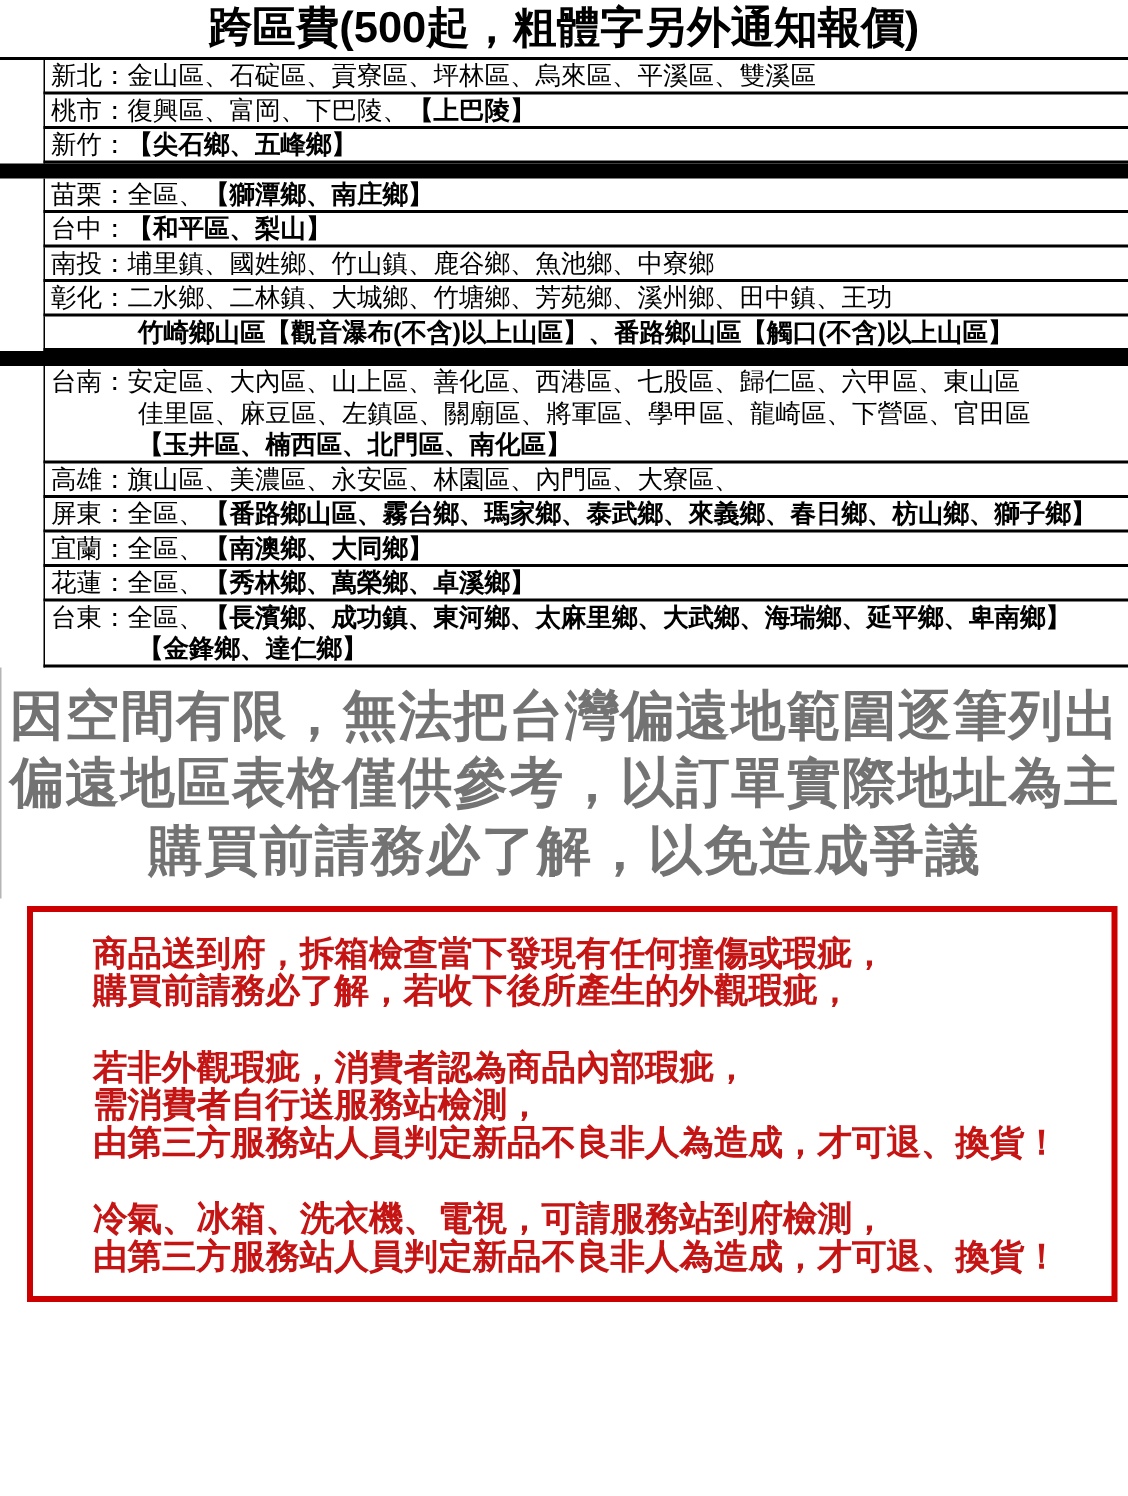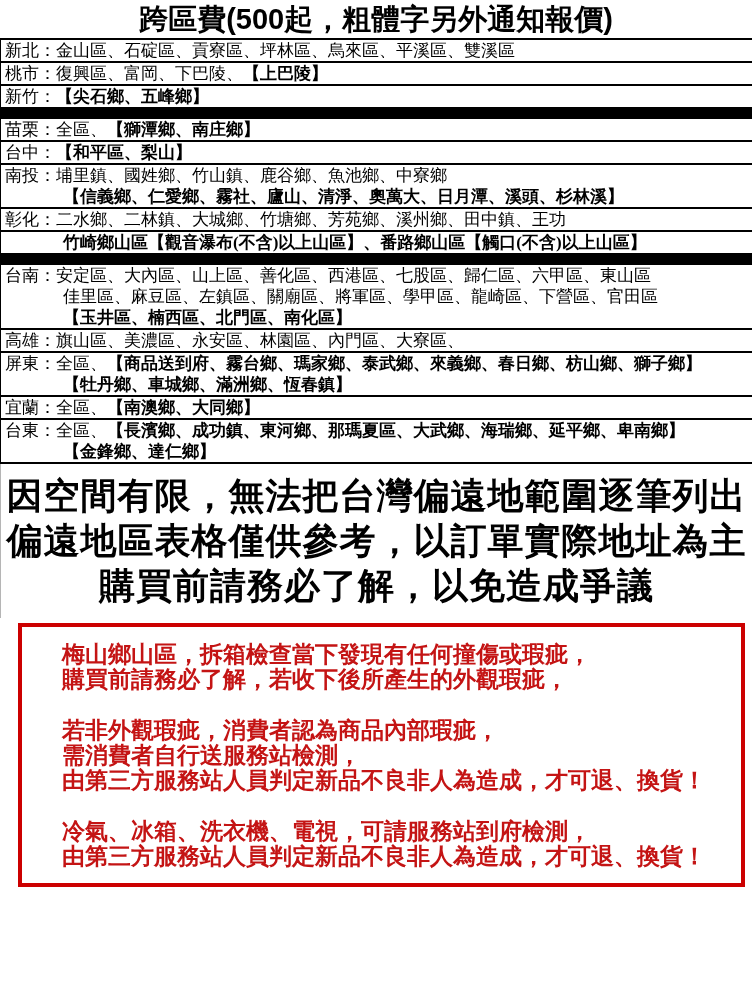--- a/index.html
+++ b/index.html
@@ -26,34 +26,34 @@
   }
   
   .region-table {
     border-top: 2px solid #000;
     font-size: 17px;
   }
   .row {
     border-bottom: 2px solid #000;
     border-left: 1px solid #000;
     padding: 0 0 0 4px;
+    margin-left: 29px;
   }
   .row .line {
     line-height: 21px;
     white-space: nowrap;
   }
   .row .line.cont {
     padding-left: 58px;
   }
   .row .label {
     display: inline;
   }
   .bold {
     font-weight: bold;
-    font-family: Liberation Serif, serif;
   }
   .separator {
     height: 10px;
     background: #000;
   }
   
   .notice {
     border-left: 1px solid #b5b5b5;
     padding: 9px 0 10px 0;
     text-align: center;
@@ -101,59 +101,60 @@
       </div>
       <div class="separator" style="background: rgb(0, 0, 0);"></div>
       <div class="row">
         <div class="line"><span class="label">苗栗：</span><span>全區、</span><span class="bold">【獅潭鄉、南庄鄉】</span></div>
       </div>
       <div class="row">
         <div class="line"><span class="label">台中：</span><span class="bold">【和平區、梨山】</span></div>
       </div>
       <div class="row">
         <div class="line"><span class="label">南投：</span><span>埔里鎮、國姓鄉、竹山鎮、鹿谷鄉、魚池鄉、中寮鄉</span></div>
-        <div class="line cont"><span class="bold">【信義鄉、仁愛鄉、霧社、廬山、清淨、奧萬大、日月潭、溪頭、杉林溪】</span></div>
       </div>
       <div class="row">
         <div class="line"><span class="label">彰化：</span><span>二水鄉、二林鎮、大城鄉、竹塘鄉、芳苑鄉、溪州鄉、田中鎮、王功</span></div>
       </div>
       <div class="row">
         <div class="line cont"><span class="bold">竹崎鄉山區【觀音瀑布(不含)以上山區】、番路鄉山區【觸口(不含)以上山區】</span></div>
       </div>
       <div class="separator" style="background: rgb(0, 0, 0);"></div>
       <div class="row">
         <div class="line"><span class="label">台南：</span><span>安定區、大內區、山上區、善化區、西港區、七股區、歸仁區、六甲區、東山區</span></div>
         <div class="line cont"><span>佳里區、麻豆區、左鎮區、關廟區、將軍區、學甲區、龍崎區、下營區、官田區</span></div>
         <div class="line cont"><span class="bold">【玉井區、楠西區、北門區、南化區】</span></div>
       </div>
       <div class="row">
         <div class="line"><span class="label">高雄：</span><span>旗山區、美濃區、永安區、林園區、內門區、大寮區、</span></div>
       </div>
       <div class="row">
-        <div class="line"><span class="label">屏東：</span><span>全區、</span><span class="bold">【商品送到府、霧台鄉、瑪家鄉、泰武鄉、來義鄉、春日鄉、枋山鄉、獅子鄉】</span></div>
-        <div class="line cont"><span class="bold">【牡丹鄉、車城鄉、滿洲鄉、恆春鎮】</span></div>
+        <div class="line"><span class="label">屏東：</span><span>全區、</span><span class="bold">【番路鄉山區、霧台鄉、瑪家鄉、泰武鄉、來義鄉、春日鄉、枋山鄉、獅子鄉】</span></div>
       </div>
       <div class="row">
         <div class="line"><span class="label">宜蘭：</span><span>全區、</span><span class="bold">【南澳鄉、大同鄉】</span></div>
       </div>
       <div class="row">
-        <div class="line"><span class="label">台東：</span><span>全區、</span><span class="bold">【長濱鄉、成功鎮、東河鄉、那瑪夏區、大武鄉、海瑞鄉、延平鄉、卑南鄉】</span></div>
+        <div class="line"><span class="label">花蓮：</span><span>全區、</span><span class="bold">【秀林鄉、萬榮鄉、卓溪鄉】</span></div>
+      </div>
+      <div class="row">
+        <div class="line"><span class="label">台東：</span><span>全區、</span><span class="bold">【長濱鄉、成功鎮、東河鄉、太麻里鄉、大武鄉、海瑞鄉、延平鄉、卑南鄉】</span></div>
         <div class="line cont"><span class="bold">【金鋒鄉、達仁鄉】</span></div>
       </div>
     </div>
 
-  <div class="notice" style="color: #000000;">
+  <div class="notice" style="color: #737373;">
       <div>因空間有限，無法把台灣偏遠地範圍逐筆列出</div>
       <div>偏遠地區表格僅供參考，以訂單實際地址為主</div>
       <div>購買前請務必了解，以免造成爭議</div>
     </div>
 
   <div class="warning-box" style="border-color: rgb(204, 0, 0); color: rgb(196, 20, 20);">
       <div class="para">
-        <div class="wline">梅山鄉山區，拆箱檢查當下發現有任何撞傷或瑕疵，</div>
+        <div class="wline">商品送到府，拆箱檢查當下發現有任何撞傷或瑕疵，</div>
         <div class="wline">購買前請務必了解，若收下後所產生的外觀瑕疵，</div>
       </div>
       <div class="para">
         <div class="wline">若非外觀瑕疵，消費者認為商品內部瑕疵，</div>
         <div class="wline">需消費者自行送服務站檢測，</div>
         <div class="wline">由第三方服務站人員判定新品不良非人為造成，才可退、換貨！</div>
       </div>
       <div class="para">
         <div class="wline">冷氣、冰箱、洗衣機、電視，可請服務站到府檢測，</div>
         <div class="wline">由第三方服務站人員判定新品不良非人為造成，才可退、換貨！</div>

